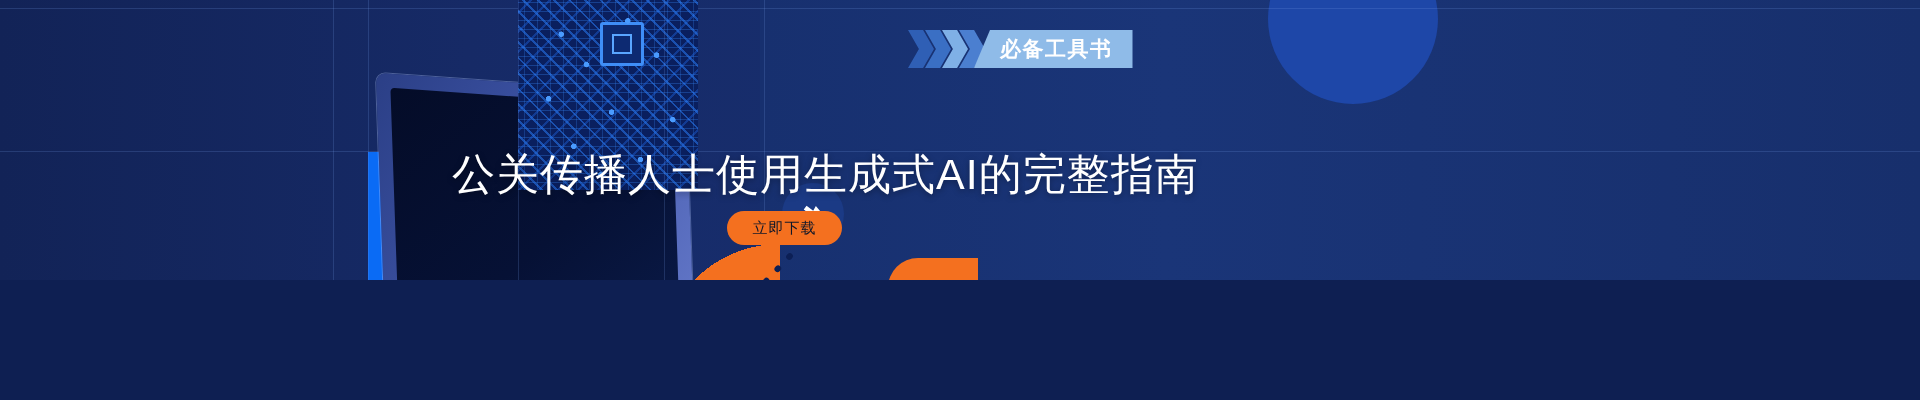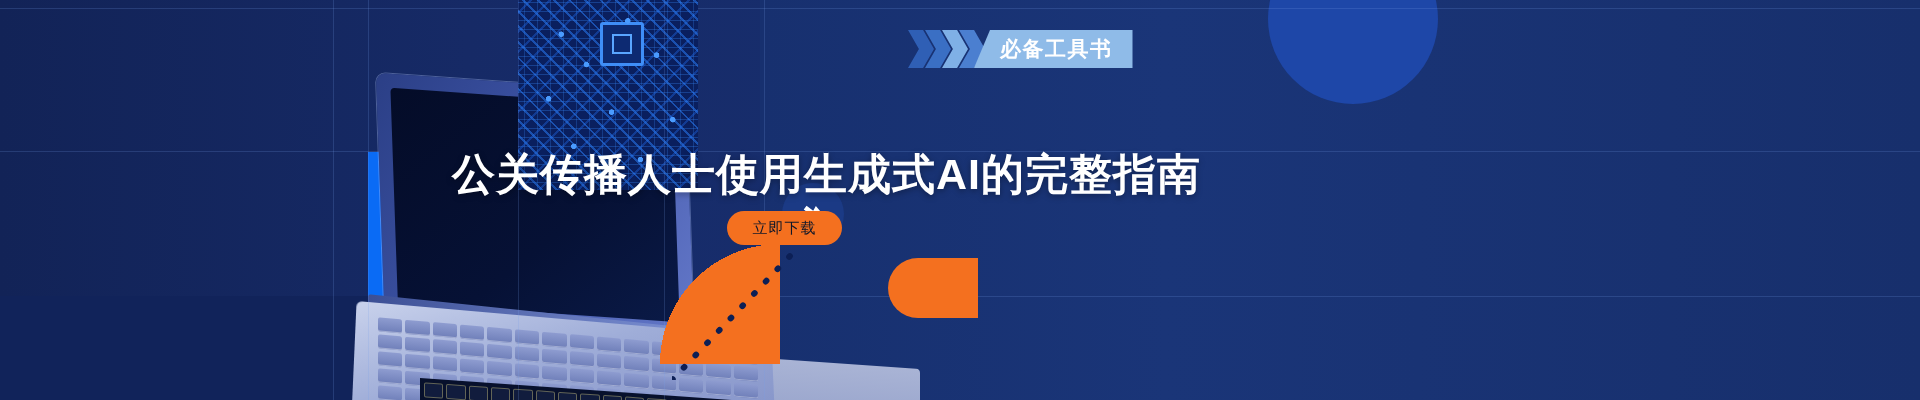--- a/index.html
+++ b/index.html
@@ -2,21 +2,21 @@
 <html><head>
 <meta charset="utf-8">
 <title>Banner</title>
 <style>
   html,body{margin:0;padding:0;background:#0e1f52;}
   *{box-sizing:border-box;}
 
   .banner{
     position:relative;
     width:1920px;
-    height:400px;
+    height:280px;
     overflow:hidden;
     background:#162a66;
     font-family:"Liberation Sans","DejaVu Sans",sans-serif;
   }
 
   
   .bg-base{
     position:absolute; inset:0;
     background:#152a63;
   }
@@ -219,21 +219,21 @@
     font-weight:bold;
     letter-spacing:1.5px;
     white-space:nowrap;
   }
 
   
   .headline{
     position:absolute; left:452px; top:146px;
     color:#ffffff;
     font-size:43px;
-    font-weight:bold;
+    font-weight:normal;
     letter-spacing:1px;
     white-space:nowrap;
     text-shadow:0 2px 6px rgba(0,0,0,.35);
   }
 
   
   .cta{
     position:absolute; left:727px; top:211px;
     width:115px; height:34px;
     background:#f4701f;

